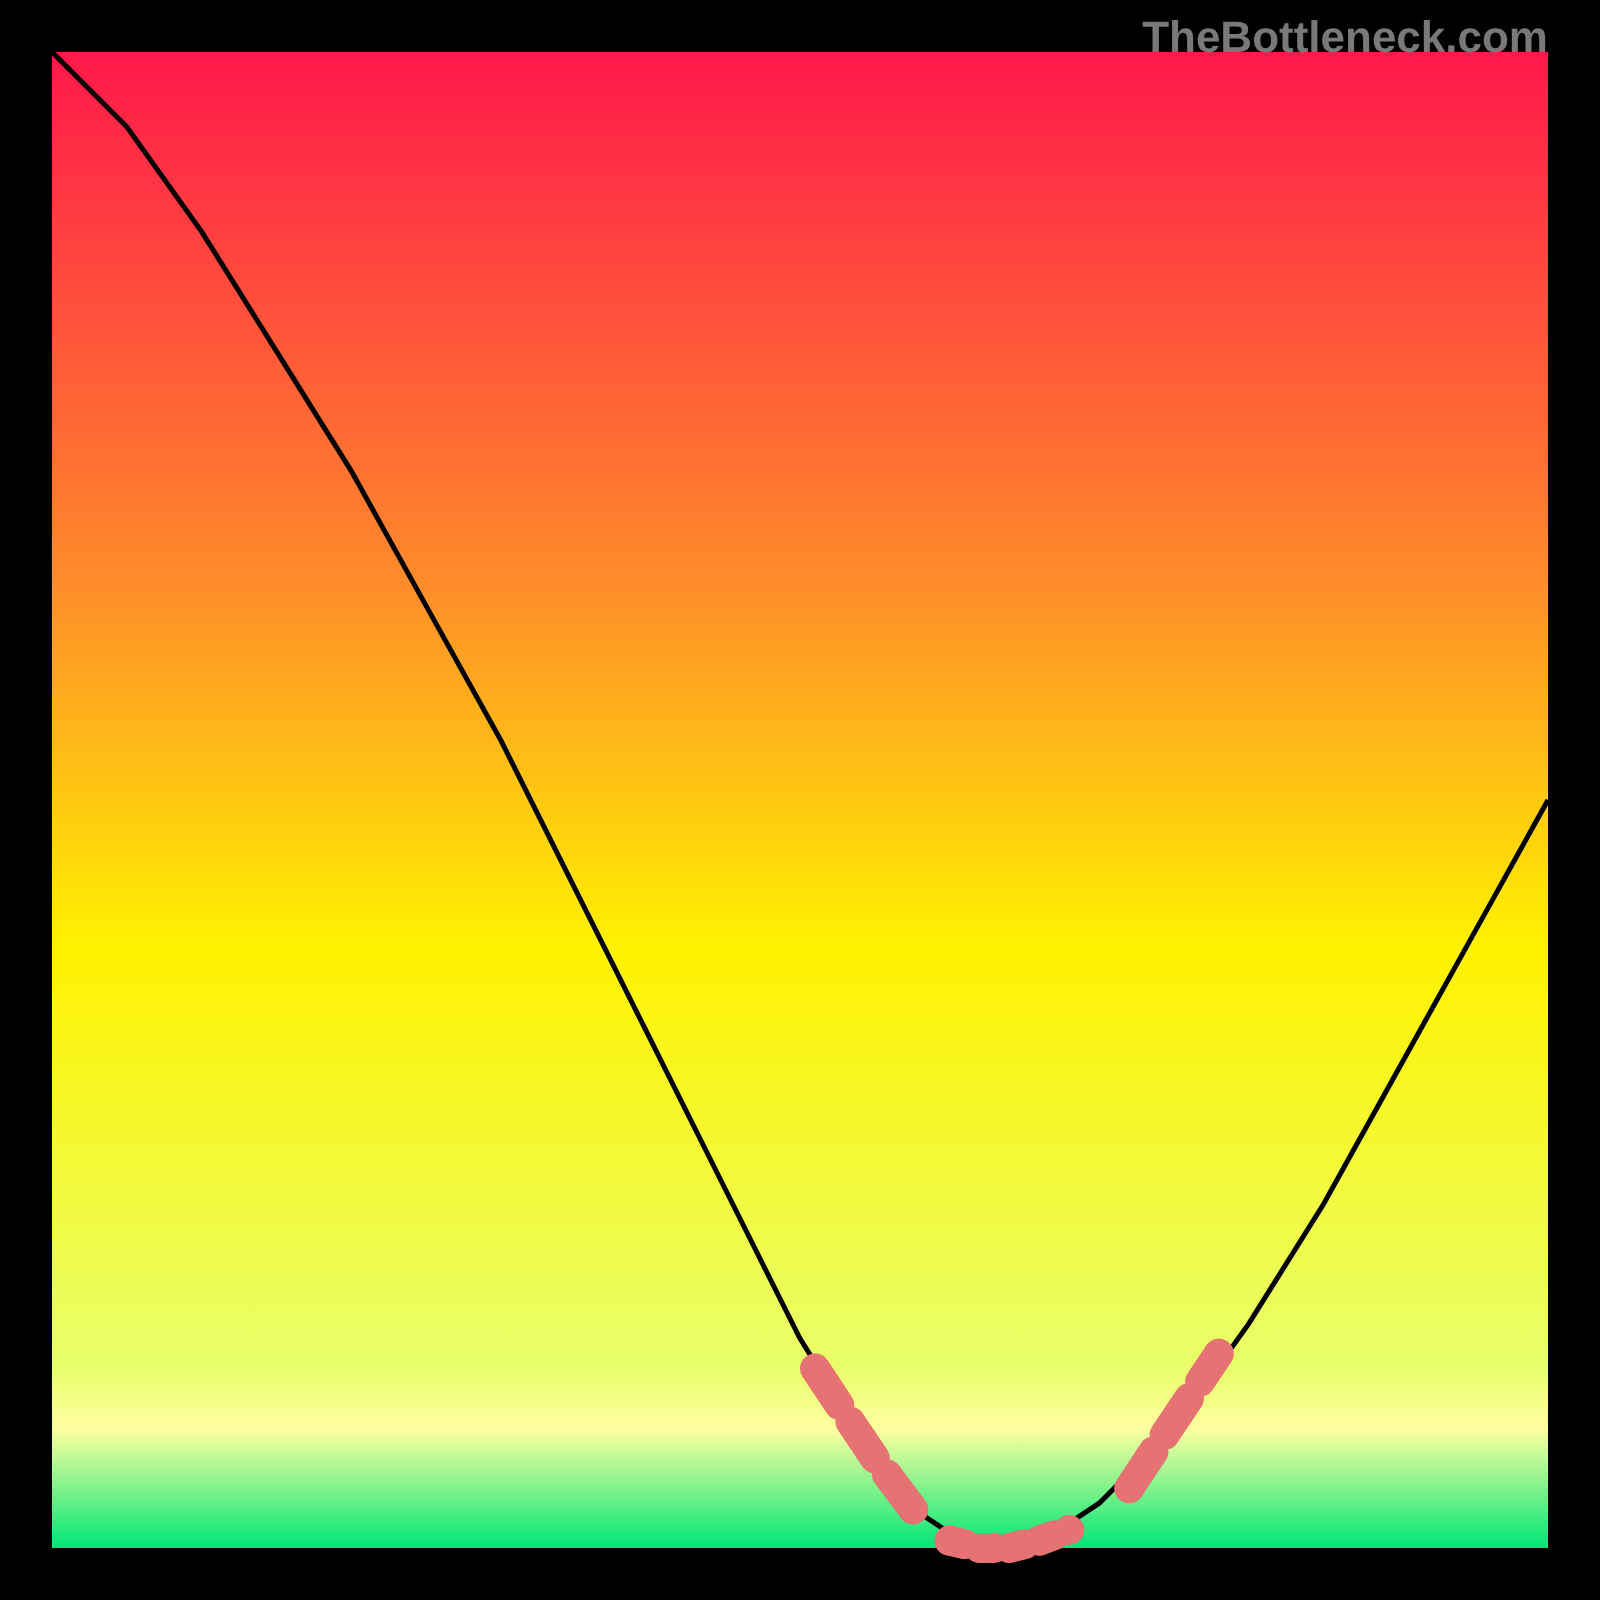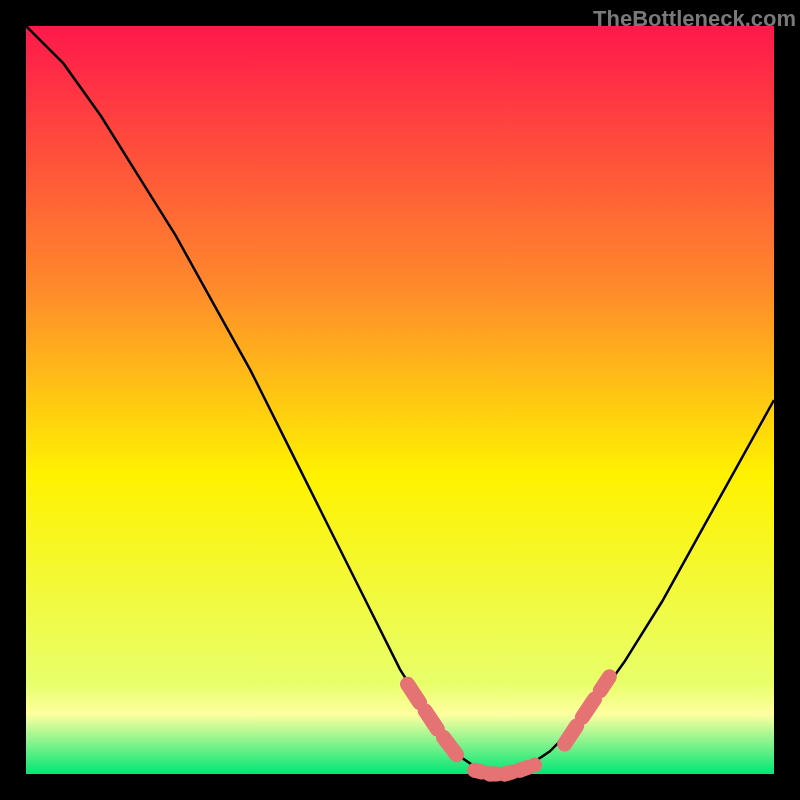--- a/index.html
+++ b/index.html
@@ -9,21 +9,21 @@
     font-family: Arial, sans-serif;
   }
   .container {
     width: 800px;
     height: 800px;
     position: relative;
   }
   .watermark {
     position: absolute;
     top: 6px;
-    right: 4px;
+    right: 26px;
     font-size: 22px;
     font-weight: bold;
     color: #797979;
     z-index: 10;
     font-family: Arial, sans-serif;
     margin-left: 24px;
   }
   svg {
     display: block;
   }

